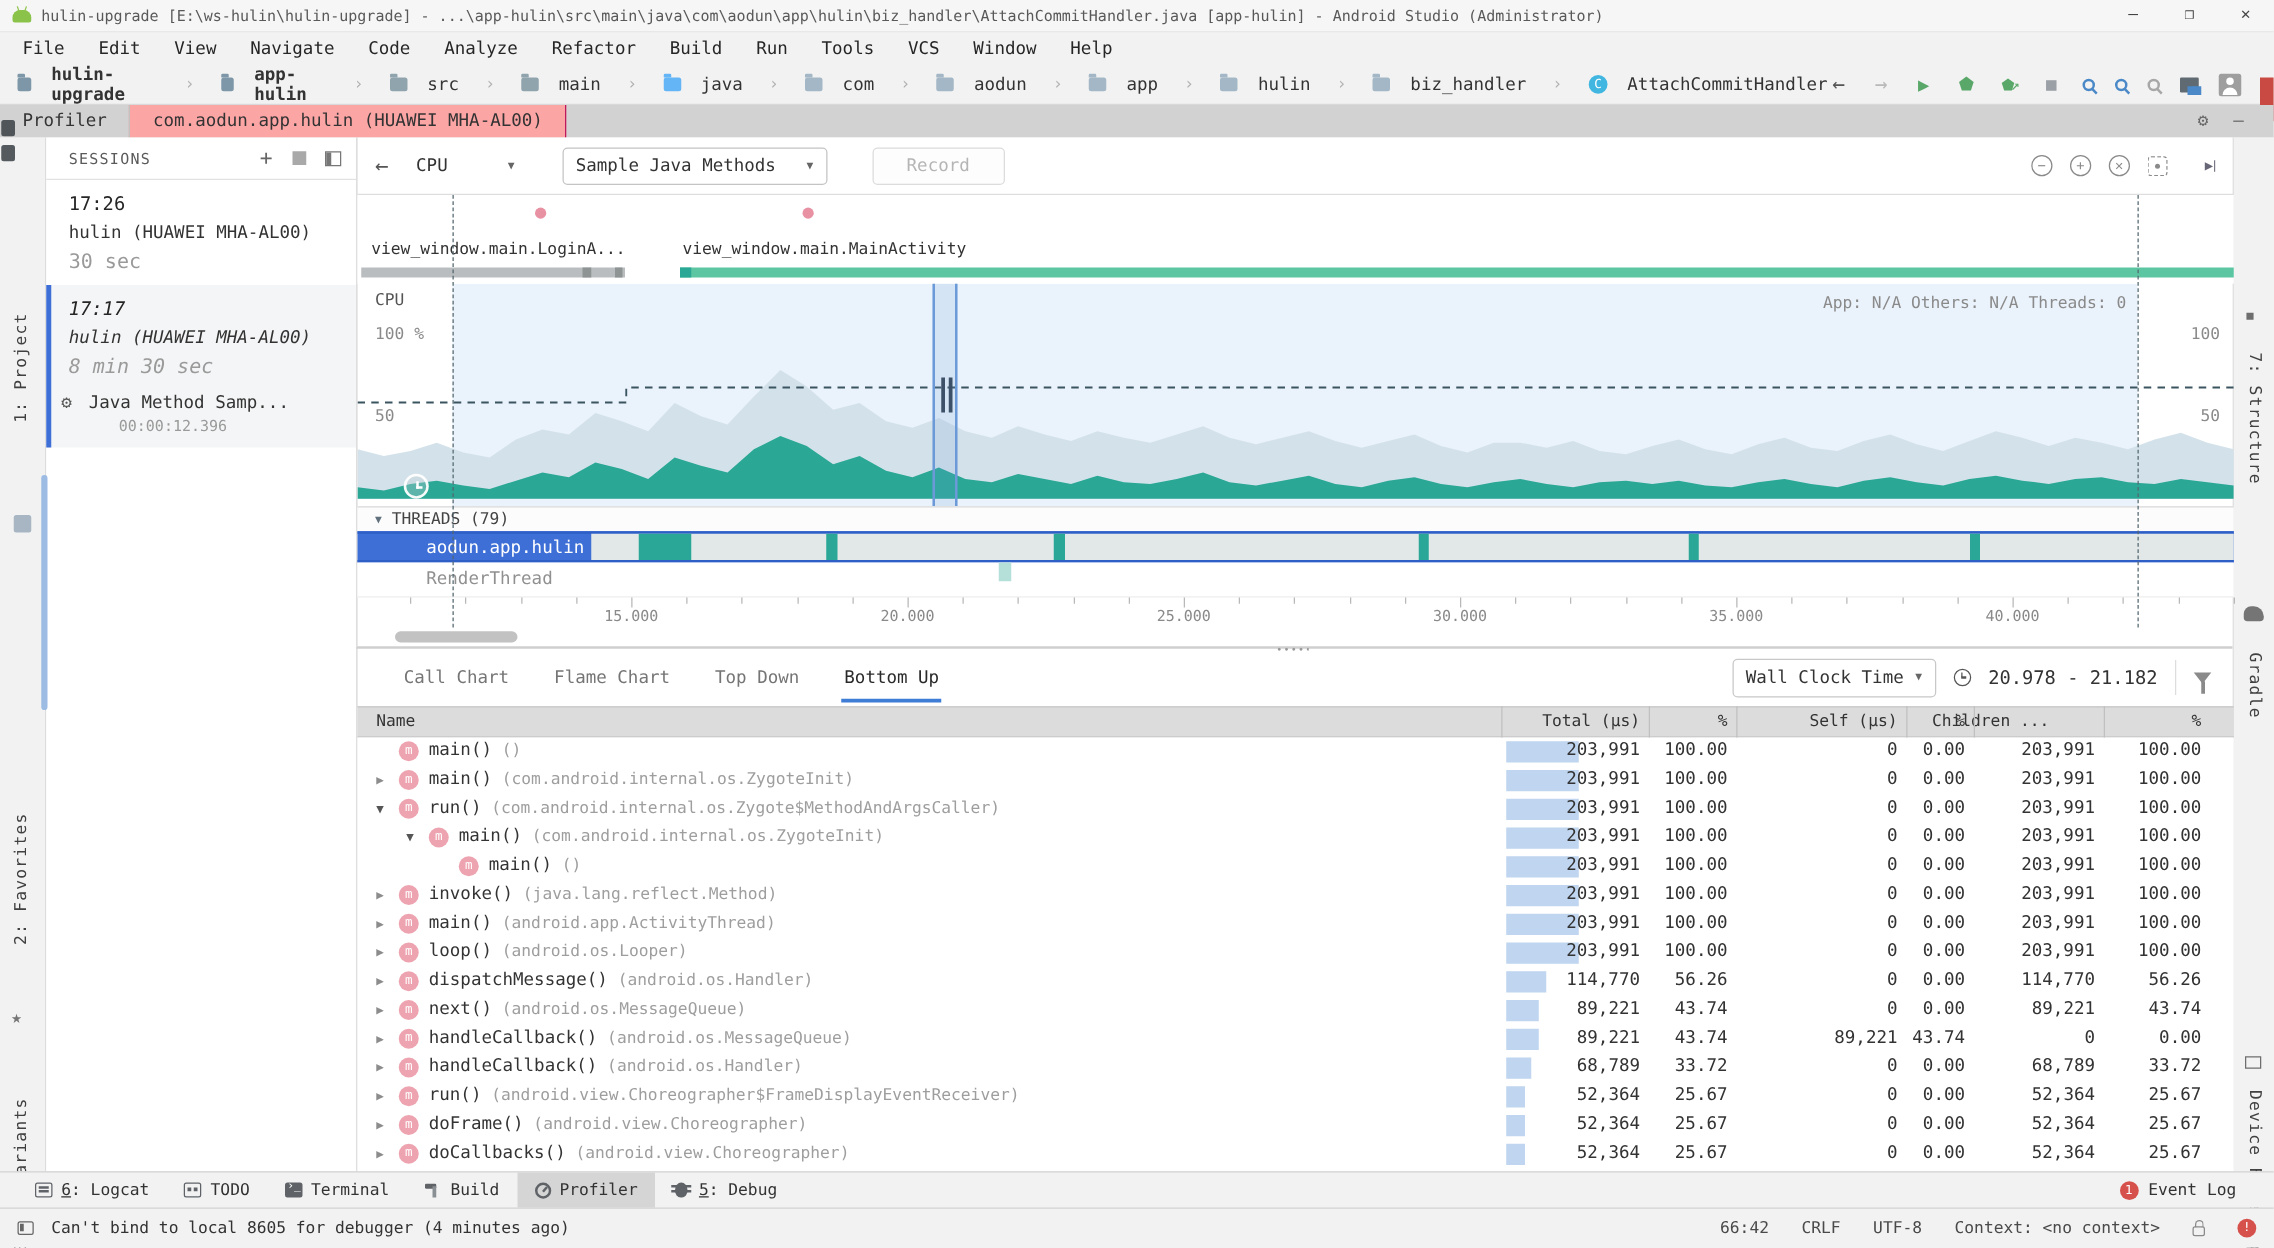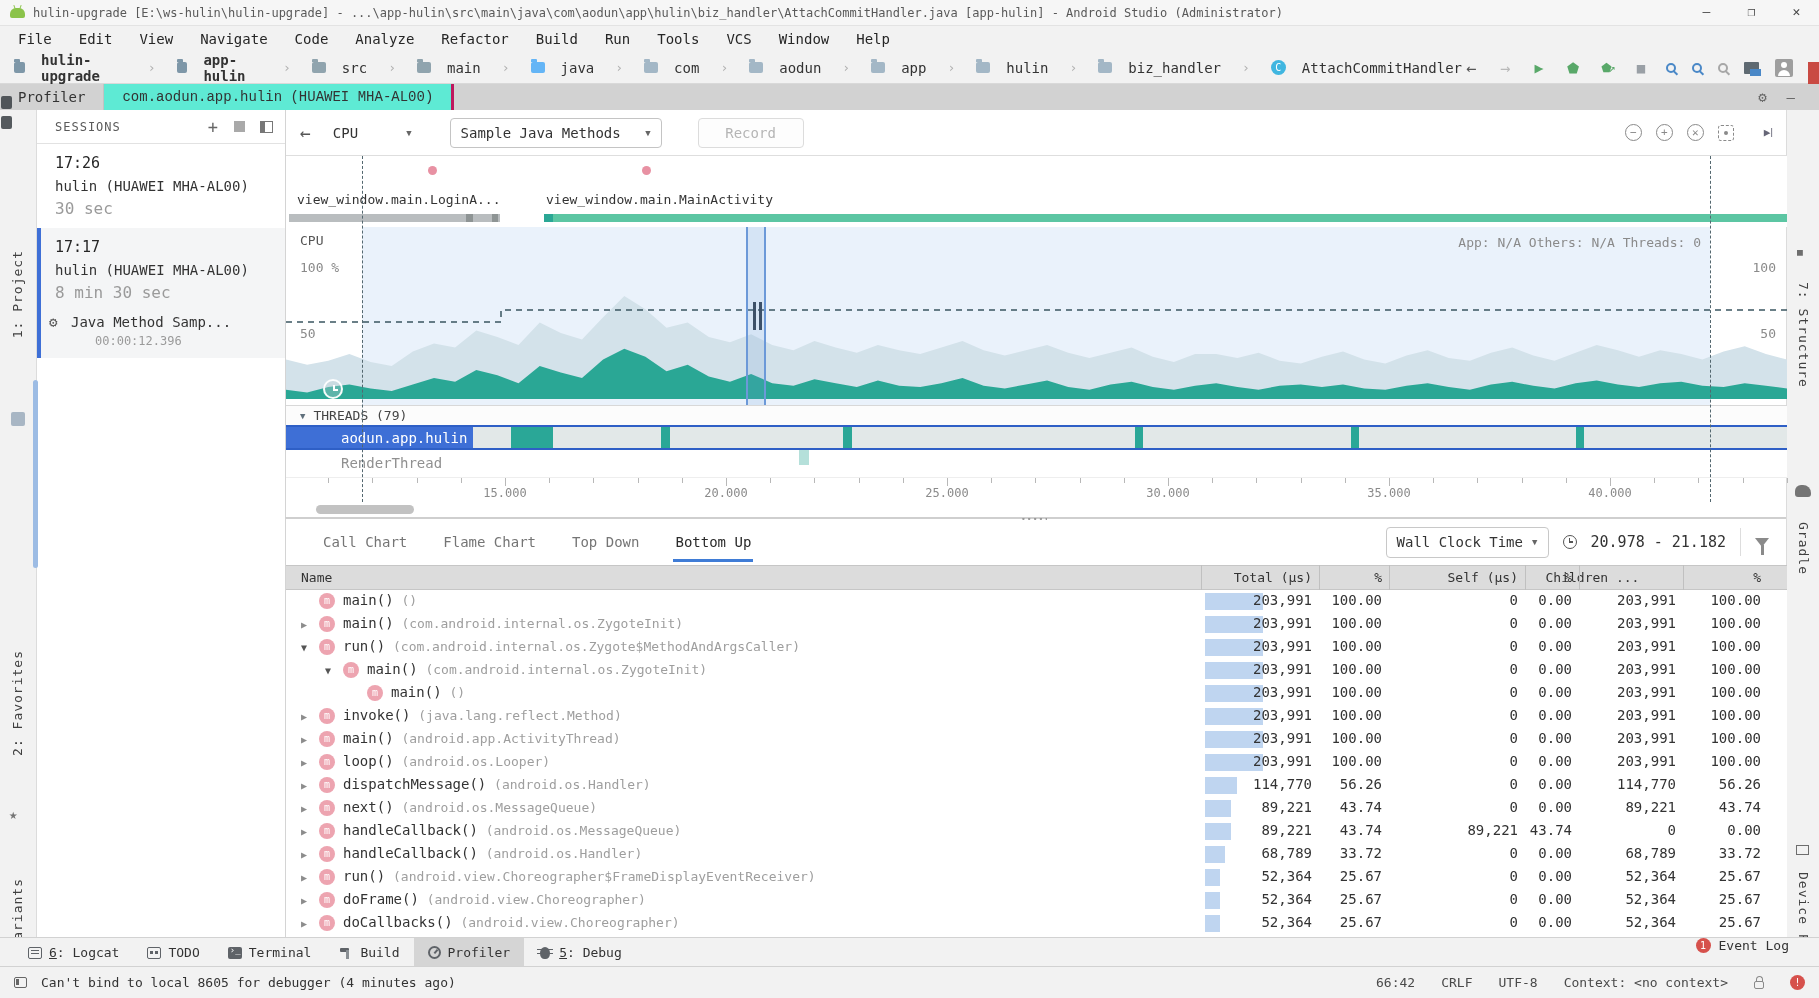--- a/index.html
+++ b/index.html
@@ -44,41 +44,41 @@
     background:#4A88C7; box-shadow:-4px 0 0 #4A88C7; }
   .avatar { width:18px; height:18px; background:#9E9E9E; border-radius:2px; position:relative; }
   .avatar::before { content:''; position:absolute; top:3px; left:6px; width:6px; height:6px; border-radius:50%; background:#fff; }
   .avatar::after { content:''; position:absolute; bottom:1px; left:3px; width:12px; height:6px; border-radius:6px 6px 0 0; background:#fff; }
   #red-indicator { left:1808px; top:62px; width:11px; height:35px; background:#C94A43; }
 
   
   #tabrow { left:0; top:84px; width:1819px; height:26px; background:#d2d2d2;
     display:flex; align-items:stretch; font-size:14px; }
   .etab { display:flex; align-items:center; padding:0 18px; color:#333; }
-  .etab.active { background:#5eead4; border-left:1px solid #c2c2c2; border-right:3px solid #be185d;font-family:Liberation Mono, monospace; }
+  .etab.active { background:#fca5a5; border-left:1px solid #c2c2c2; border-right:1px solid #be185d; }
   #tabrow-right { margin-left:auto; display:flex; align-items:center; gap:20px; padding-right:24px; color:#666; font-size:14px; }
 
   
   .stripe { background:#f2f2f2; font-size:13px; color:#404040; }
   #stripe-left { left:0; top:110px; width:37px; height:827px; border-right:1px solid #dcdcdc; }
   #stripe-right { left:1786px; top:110px; width:33px; height:827px; border-left:1px solid #dcdcdc; }
   .vtext { writing-mode:vertical-rl; white-space:nowrap; letter-spacing:1px; }
   .vtext.up { transform:rotate(180deg); }
 
   
   #sessions { left:37px; top:110px; width:248px; height:827px; background:#fff; }
   #sessions-header { display:flex; align-items:center; height:34px; padding:0 12px 0 18px;
     border-bottom:1px solid #e2e2e2; font-size:12px; color:#5a5a5a; letter-spacing:1px; }
   #sessions-header .hicons { margin-left:auto; display:flex; gap:15px; align-items:center; }
   .plus-ic { font-size:17px; color:#666; }
   .stop-ic { width:11px; height:11px; background:#A9A9A9; display:inline-block; }
   .split-ic { width:13px; height:12px; border:1.5px solid #777; display:inline-block; position:relative; }
   .split-ic::before { content:''; position:absolute; left:0; top:0; width:4px; height:100%; background:#777; }
   .sess-item { padding:10px 0 10px 18px; position:relative; }
-  .sess-item.selected { background:#f4f5f6; }
+  .sess-item.selected { background:#f4f5f6;font-style:italic; }
   .sess-item.selected::before { content:''; position:absolute; left:0; top:0; width:4px; height:100%; background:#3E6FD6; }
   .sess-time { font-size:15px; color:#262626; margin-bottom:6px; }
   .sess-dev { font-size:14px; color:#333; margin-bottom:5px; }
   .sess-dur { font-size:16px; color:#9a9a9a; }
   .sess-child { padding:2px 0 10px 34px; position:relative; background:#f4f5f6; }
   .sess-child::before { content:''; position:absolute; left:0; top:0; width:4px; height:100%; background:#3E6FD6; }
   .gear-small { position:absolute; left:12px; top:2px; font-size:14px; color:#555; }
   .sess-child .lbl { font-size:14px; color:#333; margin-bottom:4px; }
   .sess-child .dur { font-size:12px; color:#9a9a9a; padding-left:24px; }
   #sess-scrollbar { left:33px; top:380px; width:5px; height:188px; background:#9DBCE4; border-radius:3px; }
@@ -167,21 +167,21 @@
   .arrow.down { color:#555; }
   .m-ic { position:absolute; top:3px; width:16px; height:16px; border-radius:50%; background:#EDA4B0;
     color:#fff; font-size:10px; text-align:center; line-height:16px; }
   .mname { position:absolute; top:2px; color:#333; white-space:nowrap; }
   .mname .pkg { color:#9e9e9e; font-size:13px; }
   .vbar { position:absolute; top:3px; height:17px; background:#BFD5F0; }
   .val { position:absolute; top:2px; text-align:right; color:#333; }
 
   
   #bottombar { left:0; top:937px; width:1819px; height:29px; background:#f2f2f2;
-    border-top:1px solid #d2d2d2; display:flex; align-items:flex-start; font-size:13px; color:#333;gap:24px; }
+    border-top:1px solid #d2d2d2; display:flex; align-items:center; font-size:13px; color:#333;gap:24px; }
   .bitem { display:flex; align-items:center; gap:7px; padding:0 14px; height:29px; }
   .bitem.active { background:#d5d5d5; }
   .bitem .u { text-decoration:underline; }
   .bico { width:14px; height:12px; position:relative; display:inline-block; }
   .ic-lines { border:1.5px solid #5f6368; border-radius:2px; }
   .ic-lines::before { content:''; position:absolute; left:2px; top:2px; right:2px; height:1.5px; background:#5f6368; box-shadow:0 3px 0 #5f6368; }
   .ic-todo { border:1.5px solid #5f6368; border-radius:2px; }
   .ic-todo::before { content:''; position:absolute; left:2px; top:3px; width:3px; height:3px; background:#5f6368; box-shadow:5px 0 0 #5f6368; }
   .ic-term { background:#5f6368; border-radius:2px; }
   .ic-term::before { content:'›_'; position:absolute; left:2px; top:-2px; color:#fff; font-size:9px; }

